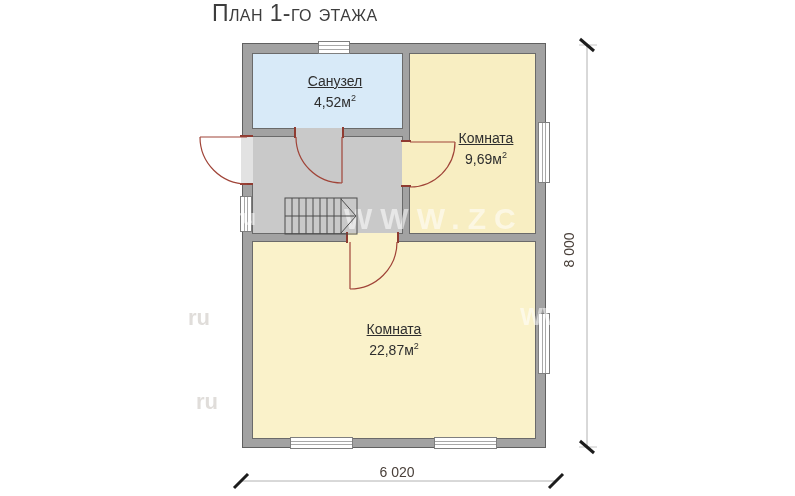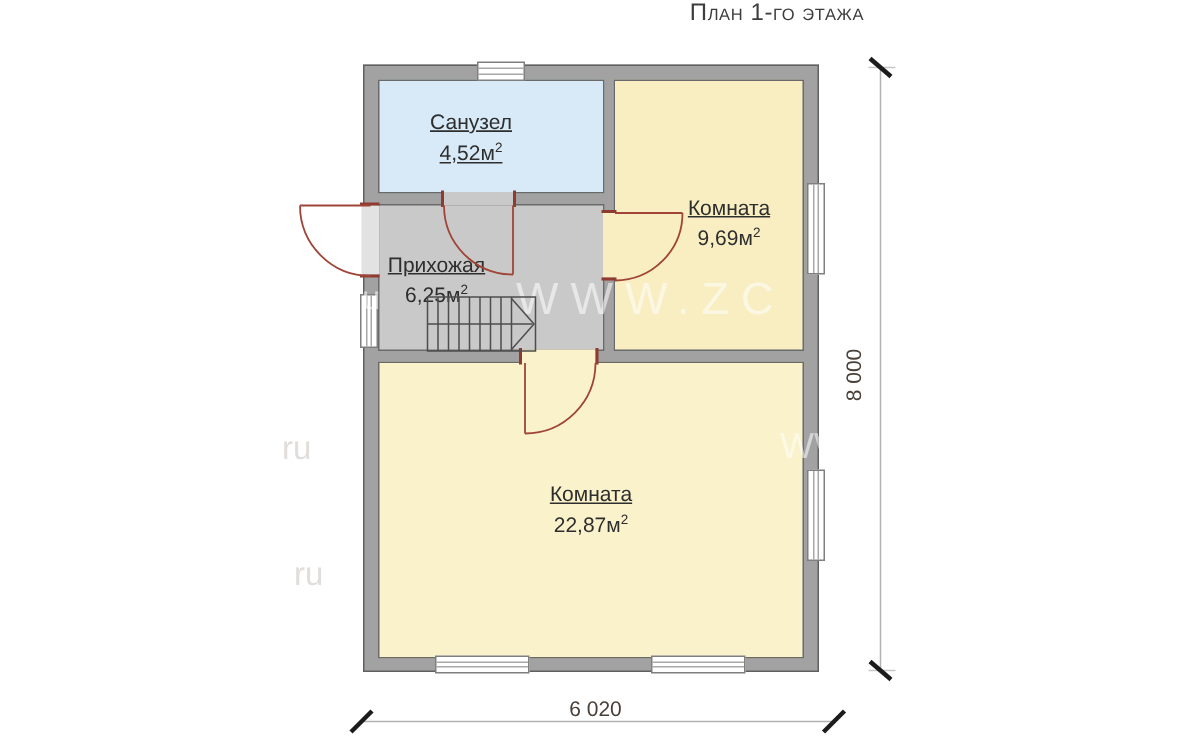--- a/index.html
+++ b/index.html
@@ -3,22 +3,22 @@
 <meta charset="utf-8">
 <style>
   html,body { margin:0; padding:0; background:#ffffff; }
   #stage {
     position:relative; width:795px; height:496px; overflow:hidden;
     background:#ffffff; font-family:"Liberation Sans", sans-serif;
   }
   .abs { position:absolute; box-sizing:border-box; }
 
   #plan-title {
-    left:212px; top:0px; width:364px; text-align:right;
-    font-size:16px; font-variant:small-caps; letter-spacing:0.4px;
+    left:212px; top:0px; width:364px; text-align:left;
+    font-size:23px; font-variant:small-caps; letter-spacing:0.4px;
     color:#3d3d3d;
   }
 
   
   #outer-wall { left:242px; top:43px; width:304px; height:405px;
     background:#a2a2a2; border:1px solid #606060; }
   .floor { border:1px solid #6a6a6a; }
   #floor-bathroom   { left:252px; top:53px;  width:151px; height:76px;  background:#d8eaf8; }
   #floor-hallway    { left:252px; top:136px; width:151px; height:98px;  background:#c9c9c9; }
   #floor-room-top   { left:409px; top:53px;  width:127px; height:181px; background:#f8eec2; }
@@ -40,21 +40,21 @@
   .win.v i { top:0; bottom:0; width:1px; }
   .win.v i.l1 { left:30%; } .win.v i.l2 { left:62%; }
 
   
   .room-label { position:absolute; transform:translateX(-50%);
     text-align:center; color:#2e2e2e; font-size:14px; line-height:17px; white-space:nowrap; }
   .room-name { text-decoration:underline; }
   .room-area sup { font-size:9px; }
 
   
-  .wm { position:absolute; color:rgba(255,255,255,0.55); font-weight:normal; pointer-events:none; }
+  .wm { position:absolute; color:rgba(255,255,255,0.55); font-weight:bold; pointer-events:none;margin-top:19px; }
   .wm.grayish { color:rgba(198,193,188,0.55); }
 
   #overlay { left:0; top:0; width:795px; height:496px; pointer-events:none; }
   svg text { font-family:"Liberation Sans", sans-serif; }
 </style>
 </head>
 <body>
 
 <div id="stage">
 
@@ -106,31 +106,27 @@
       <i class="l2"></i>
     </div>
 
   <div class="wm" style="left:234px; top:186px; font-size:22px;">ru</div>
   <div class="wm" style="left:344px; top:183px; font-size:30px; letter-spacing:8px;">WWW.ZС</div>
   <div class="wm grayish" style="left:188px; top:286px; font-size:22px;">ru</div>
   <div class="wm" style="left:520px; top:284px; font-size:24px;">WW</div>
   <div class="wm grayish" style="left:196px; top:370px; font-size:22px;">ru</div>
   <div class="wm" style="left:552px; top:371px; font-size:24px;">W</div>
 
-  <div class="room-label" style="left:314px; top:73px;text-decoration:underline;">
+  <div class="room-label" style="left:335px; top:73px;">
     <div class="room-name">Санузел</div>
     <div class="room-area"><span>4,52м</span><sup>2</sup></div>
   </div>
   <div class="room-label" style="left:486px; top:130px;">
     <div class="room-name">Комната</div>
     <div class="room-area"><span>9,69м</span><sup>2</sup></div>
-  </div>
-  <div class="room-label" style="left:291px; top:168px;">
-    <div class="room-name">Прихожая</div>
-    <div class="room-area"><span>6,25м</span><sup>2</sup></div>
   </div>
   <div class="room-label" style="left:394px; top:321px;">
     <div class="room-name">Комната</div>
     <div class="room-area"><span>22,87м</span><sup>2</sup></div>
   </div>
 
   <svg id="overlay" class="abs" viewBox="0 0 795 496">
 
     <g stroke="#a04438" stroke-width="1.2" fill="none">
 

